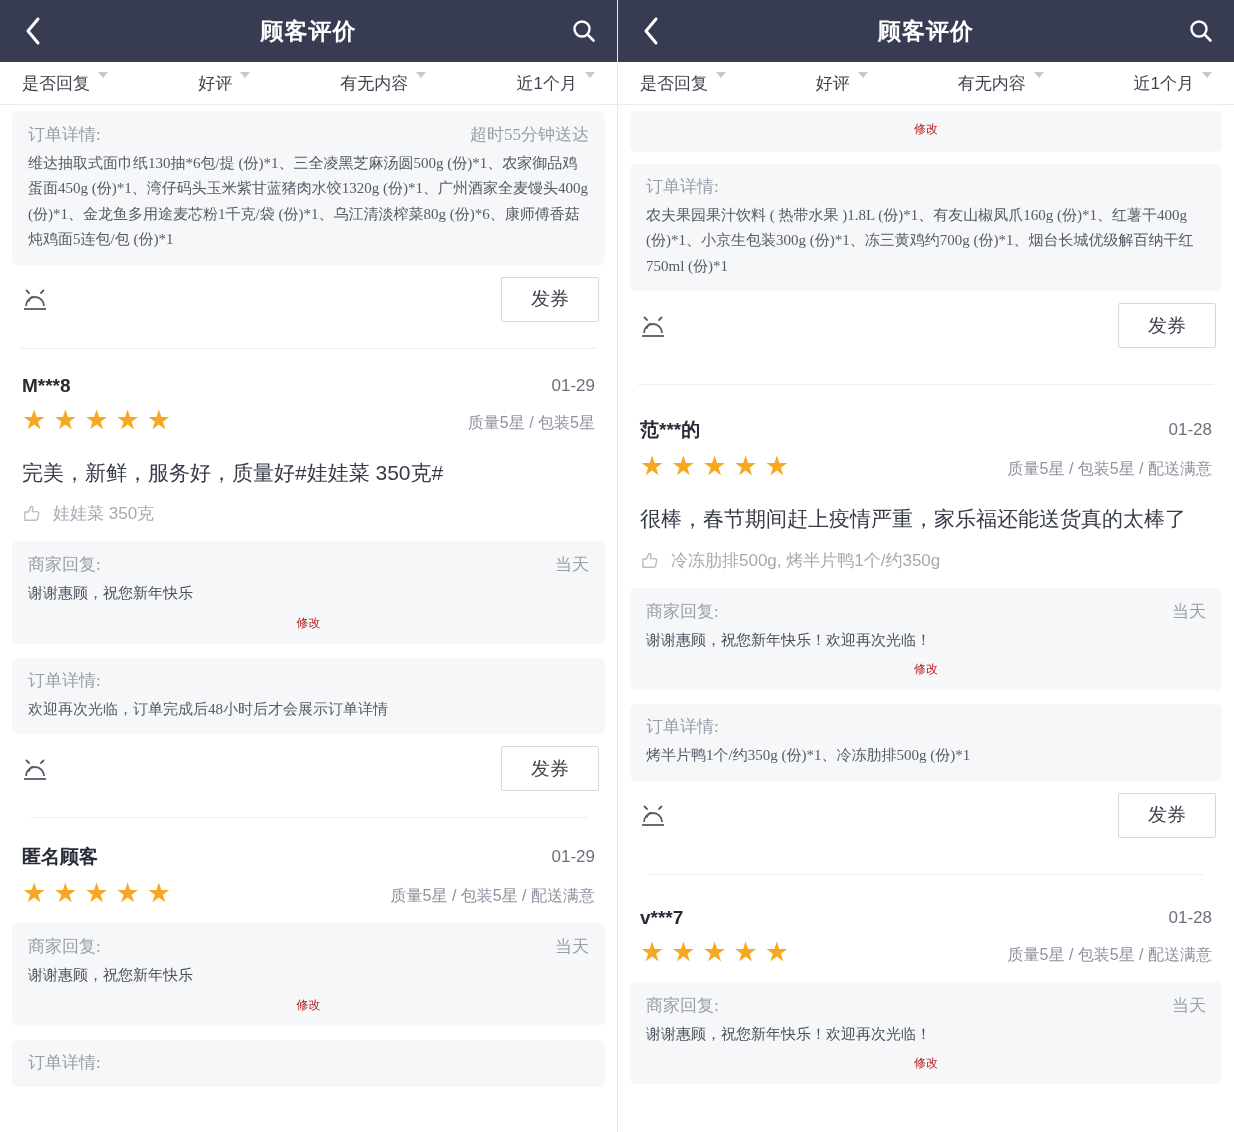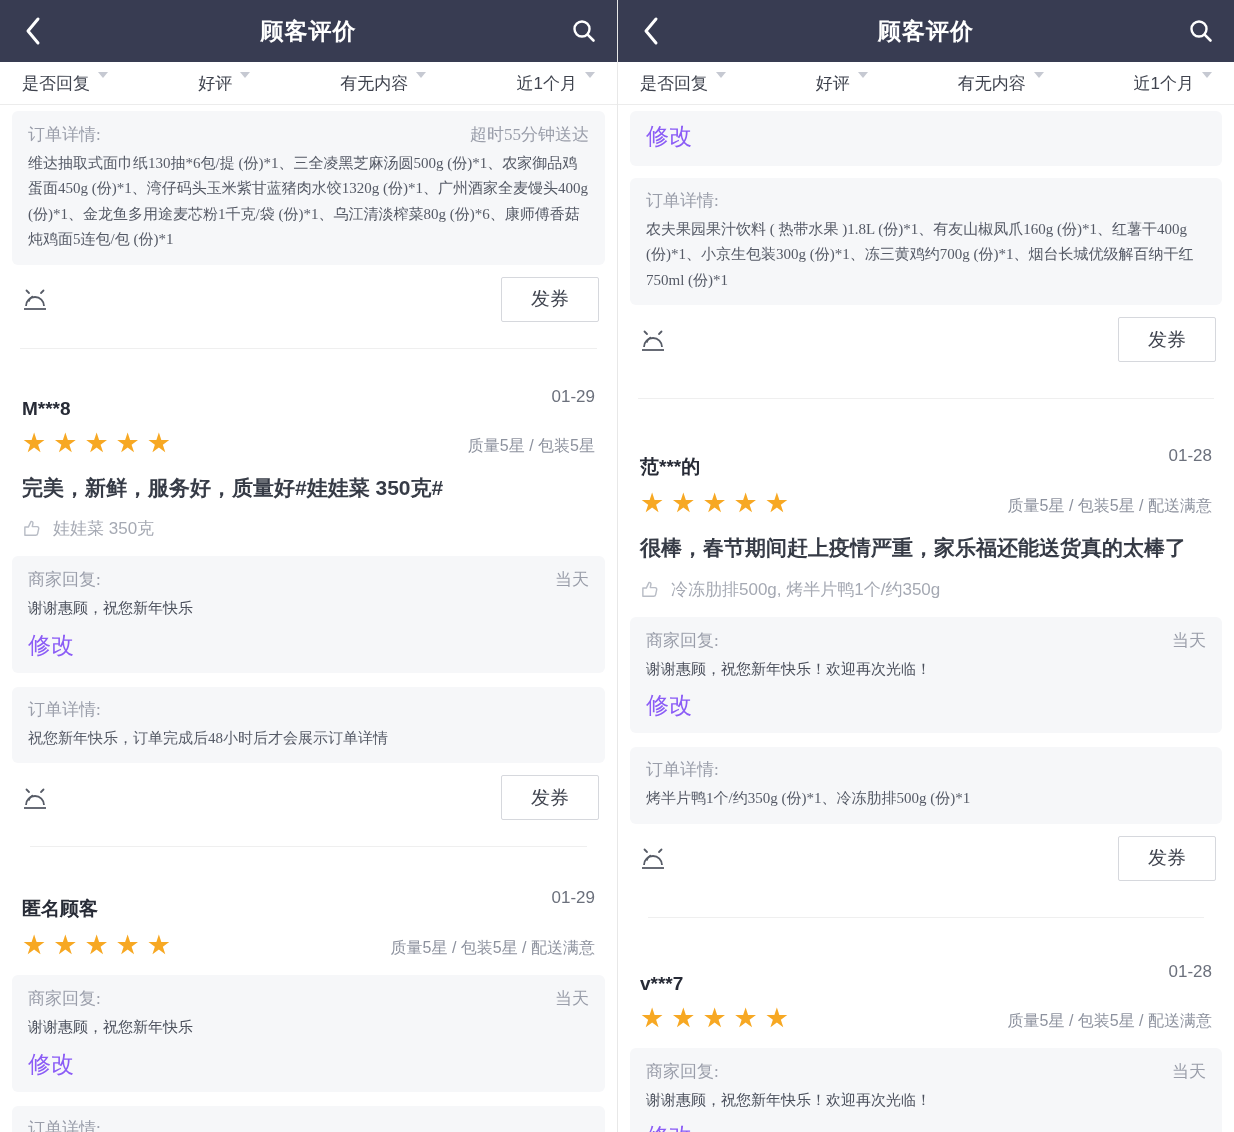--- a/index.html
+++ b/index.html
@@ -37,21 +37,21 @@
 
   .box {
     background:#f6f7f9; border-radius:6px;
     padding:12px 16px; margin-top:12px;font-family:Liberation Serif, serif;
   }
   .box-row { display:flex; justify-content:space-between; align-items:baseline; }
   .box-label { color:#9a9eaa; font-size:17px; line-height:1.35; }
   .box-meta  { color:#9a9eaa; font-size:17px; }
   .box-text  { color:#555a66; font-size:15px; line-height:1.7; margin-top:4px; }
   .reply-text { color:#4b505c; }
-  .edit-link { color:#8b5cf6; font-size:23px; text-align:left; margin-top:8px; cursor:pointer; }
+  .edit-link { color:#b91c1c; font-size:12px; text-align:center; margin-top:8px; cursor:pointer; }
 
   .partial-order { margin-top:6px; }
   .partial-reply { margin-top:6px; padding:10px 16px 14px; }
 
   .coupon-row {
     display:flex; justify-content:space-between; align-items:center;
     padding:12px 6px 16px 6px;
   }
   .screen-right .coupon-row { padding-bottom:26px; }
   .coupon-btn {
@@ -61,26 +61,26 @@
     display:flex; align-items:center; justify-content:center;
     cursor:pointer;
   }
   .alarm { width:34px; height:34px; cursor:pointer; }
 
   .section-divider { height:1px; background:#efefef; margin:10px 8px 0 8px; }
 
   .review { padding:26px 10px 0 10px; }
   .screen-right .review { padding-top:32px; }
   .name-row { display:flex; justify-content:space-between; align-items:center; }
-  .reviewer { font-size:19px; font-weight:700; color:#272b36;margin-top:23px; }
+  .reviewer { font-size:19px; font-weight:700; color:#272b36; }
   .review-date { font-size:17px; color:#6b707c; }
   .stars-row { display:flex; justify-content:space-between; align-items:flex-end; margin-top:10px; }
   .stars { color:#f7a823; font-size:27px; letter-spacing:7px; line-height:1; }
   .rating-summary { font-size:16px; color:#8d929e; }
-  .review-content { margin-top:16px; font-size:21px; color:#363b46; line-height:1.45;font-weight:bold; }
+  .review-content { margin-top:24px; font-size:21px; color:#363b46; line-height:1.45; }
   .tag-row { margin-top:14px; display:flex; align-items:center; gap:10px; color:#a5a9b3; font-size:17px; }
   .review .box { margin-left:-10px; margin-right:-10px; margin-top:14px; }
   .review .coupon-row { margin:0 -10px; }
   .review .reply-box { margin-top:16px; }
 
   svg { display:block; }
 </style>
 </head>
 <body>
 
@@ -161,21 +161,21 @@
       <div class="box reply-box">
         <div class="box-row">
           <span class="box-label">商家回复:</span>
           <span class="box-meta">当天</span>
         </div>
         <div class="box-text reply-text">谢谢惠顾，祝您新年快乐</div>
         <div class="edit-link">修改</div>
       </div>
       <div class="box">
         <div class="box-label">订单详情:</div>
-        <div class="box-text">祝您新年快乐，订单完成后48小时后才会展示订单详情</div>
+        <div class="box-text">欢迎再次光临，订单完成后48小时后才会展示订单详情</div>
       </div>
       <div class="coupon-row">
         <svg class="alarm" viewBox="0 0 34 34">
           <path d="M8 24 a9 9 0 0 1 18 0" fill="none" stroke="#565b66" stroke-width="1.8"></path>
           <line x1="6" y1="27" x2="28" y2="27" stroke="#565b66" stroke-width="1.8"></line>
           <path d="M11 19 a6.5 6.5 0 0 1 3.5-4.5" fill="none" stroke="#565b66" stroke-width="1.6" stroke-linecap="round"></path>
           <line x1="8.5" y1="8.5" x2="11" y2="11" stroke="#565b66" stroke-width="1.8" stroke-linecap="round"></line>
           <line x1="25.5" y1="8.5" x2="23" y2="11" stroke="#565b66" stroke-width="1.8" stroke-linecap="round"></line>
         </svg>
         <div class="coupon-btn">发券</div>

